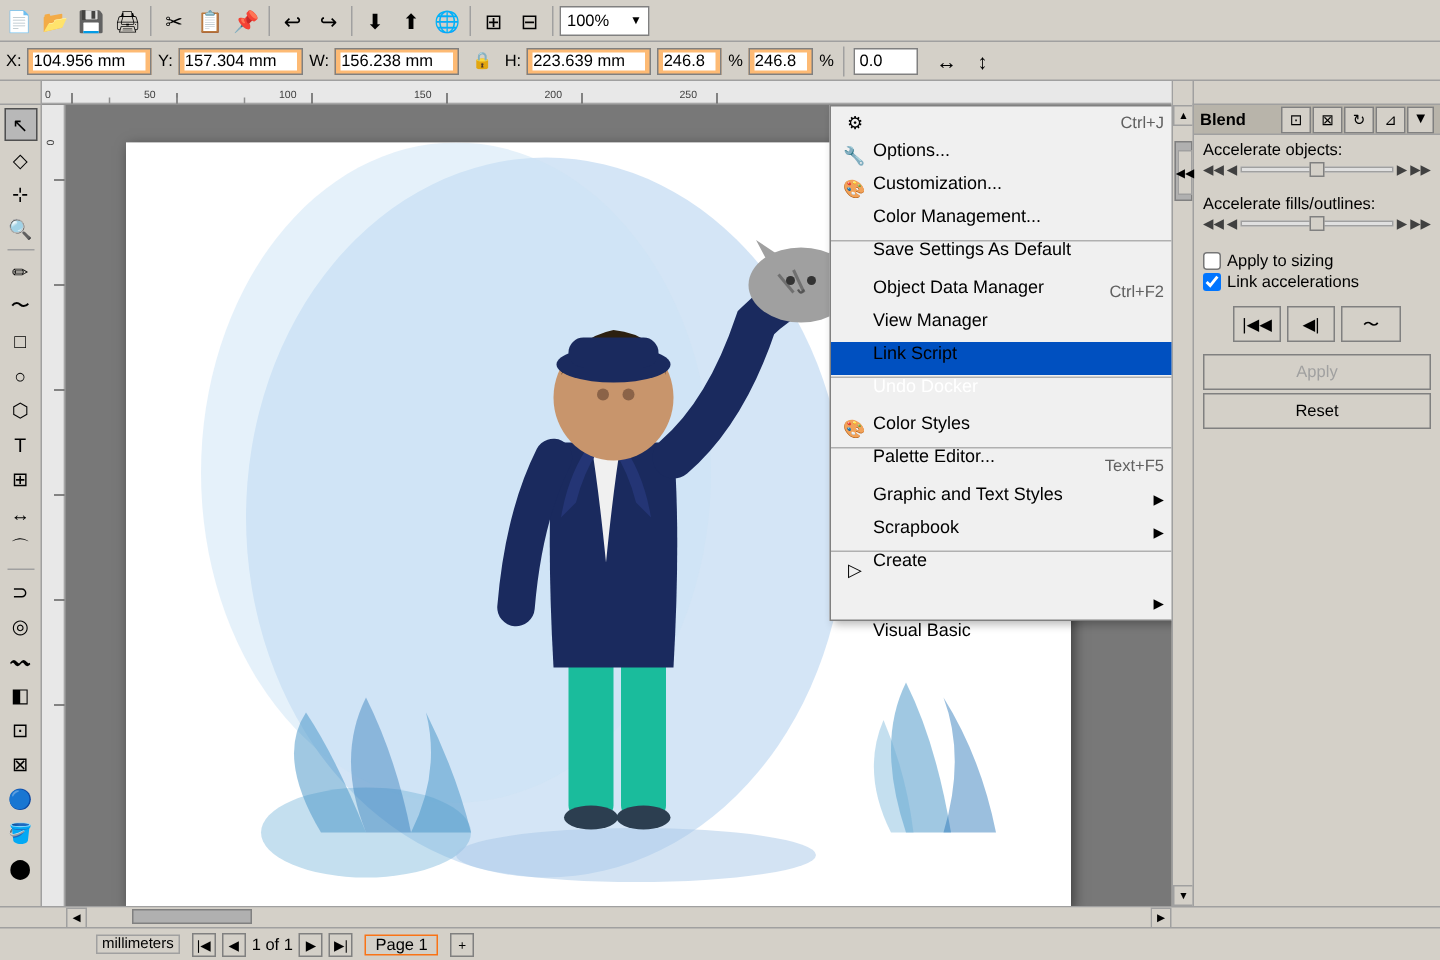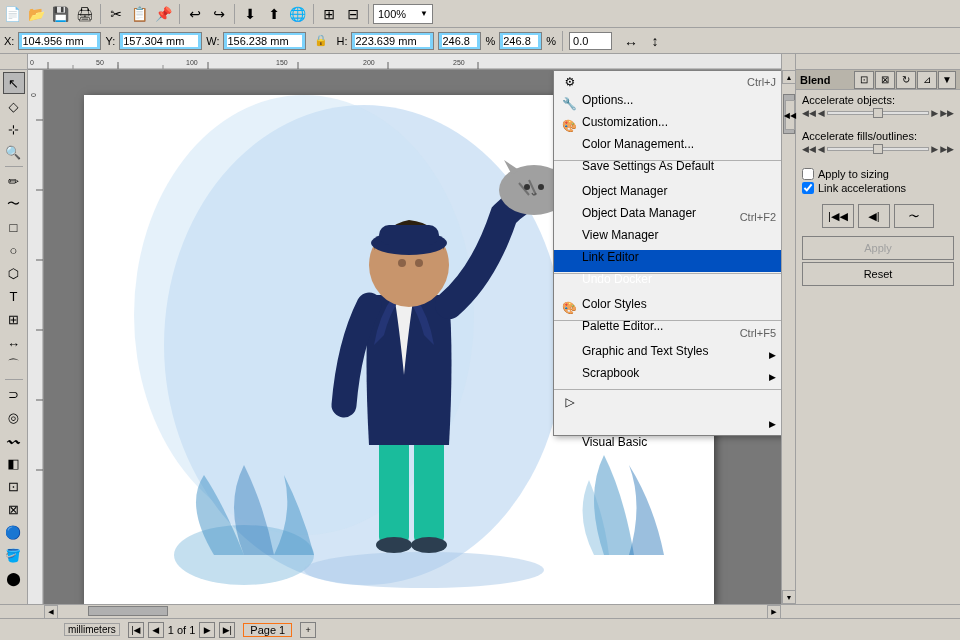--- a/index.html
+++ b/index.html
@@ -21,21 +21,21 @@
     }
     .zoom-box input { width: 40px; border: none; outline: none; font-size: 11px; }
     .zoom-arrow { font-size: 8px; cursor: pointer; }
 
     
     .toolbar-second {
       display: flex; align-items: center; height: 26px; background: #d4d0c8;
       border-bottom: 1px solid #a0a0a0; padding: 0 4px; gap: 4px;
     }
     .coord-box {
-      display: flex; align-items: center; border: 1px solid #808080; background: #7dd3fc;
+      display: flex; align-items: center; border: 1px solid #808080; background: #fdba74;
       height: 18px; padding: 0 3px; gap: 2px; font-size: 11px;
     }
     .coord-box input { width: 70px; border: none; outline: none; font-size: 11px; }
     .rotate-box { display: flex; align-items: center; border: 1px solid #808080; background: white; height: 18px; padding: 0 3px; }
     .rotate-box input { width: 40px; border: none; outline: none; font-size: 11px; }
 
     
     .tool-panel {
       width: 28px; background: #d4d0c8; border-right: 1px solid #a0a0a0;
       display: flex; flex-direction: column; align-items: center; padding: 2px 0; gap: 1px;
@@ -340,36 +340,31 @@
             <span class="ctx-item-shortcut"></span>
           </div>
           <div class="ctx-item">
             <span class="ctx-item-icon"></span>
             <span class="ctx-item-label">Save Settings As Default</span>
             <span class="ctx-item-shortcut"></span>
           </div>
           <div class="ctx-sep"></div>
           <div class="ctx-item">
             <span class="ctx-item-icon"></span>
-            <span class="ctx-item-label">Object Manager</span>
-            <span class="ctx-item-shortcut"></span>
-          </div>
-          <div class="ctx-item">
-            <span class="ctx-item-icon"></span>
             <span class="ctx-item-label">Object Data Manager</span>
             <span class="ctx-item-shortcut"></span>
           </div>
           <div class="ctx-item">
             <span class="ctx-item-icon"></span>
             <span class="ctx-item-label">View Manager</span>
             <span class="ctx-item-shortcut">Ctrl+F2</span>
           </div>
           <div class="ctx-item">
             <span class="ctx-item-icon"></span>
-            <span class="ctx-item-label">Link Editor</span>
+            <span class="ctx-item-label">Link Script</span>
             <span class="ctx-item-shortcut"></span>
           </div>
           <div class="ctx-item highlighted">
             <span class="ctx-item-icon"></span>
             <span class="ctx-item-label">Undo Docker</span>
             <span class="ctx-item-shortcut"></span>
           </div>
           <div class="ctx-sep"></div>
           <div class="ctx-item">
             <span class="ctx-item-icon"></span>
@@ -378,29 +373,30 @@
           </div>
           <div class="ctx-item">
             <span class="ctx-item-icon">🎨</span>
             <span class="ctx-item-label">Palette Editor...</span>
             <span class="ctx-item-shortcut"></span>
           </div>
           <div class="ctx-sep"></div>
           <div class="ctx-item">
             <span class="ctx-item-icon"></span>
             <span class="ctx-item-label">Graphic and Text Styles</span>
-            <span class="ctx-item-shortcut">Ctrl+F5</span>
+            <span class="ctx-item-shortcut">Text+F5</span>
           </div>
           <div class="ctx-item">
             <span class="ctx-item-icon"></span>
             <span class="ctx-item-label">Scrapbook</span>
             <span class="ctx-item-arrow">▶</span>
           </div>
           <div class="ctx-item">
             <span class="ctx-item-icon"></span>
+            <span class="ctx-item-label">Create</span>
             <span class="ctx-item-arrow">▶</span>
           </div>
           <div class="ctx-sep"></div>
           <div class="ctx-item">
             <span class="ctx-item-icon">▷</span>
             <span class="ctx-item-shortcut"></span>
           </div>
           <div class="ctx-item">
             <span class="ctx-item-icon"></span>
             <span class="ctx-item-label">Visual Basic</span>

